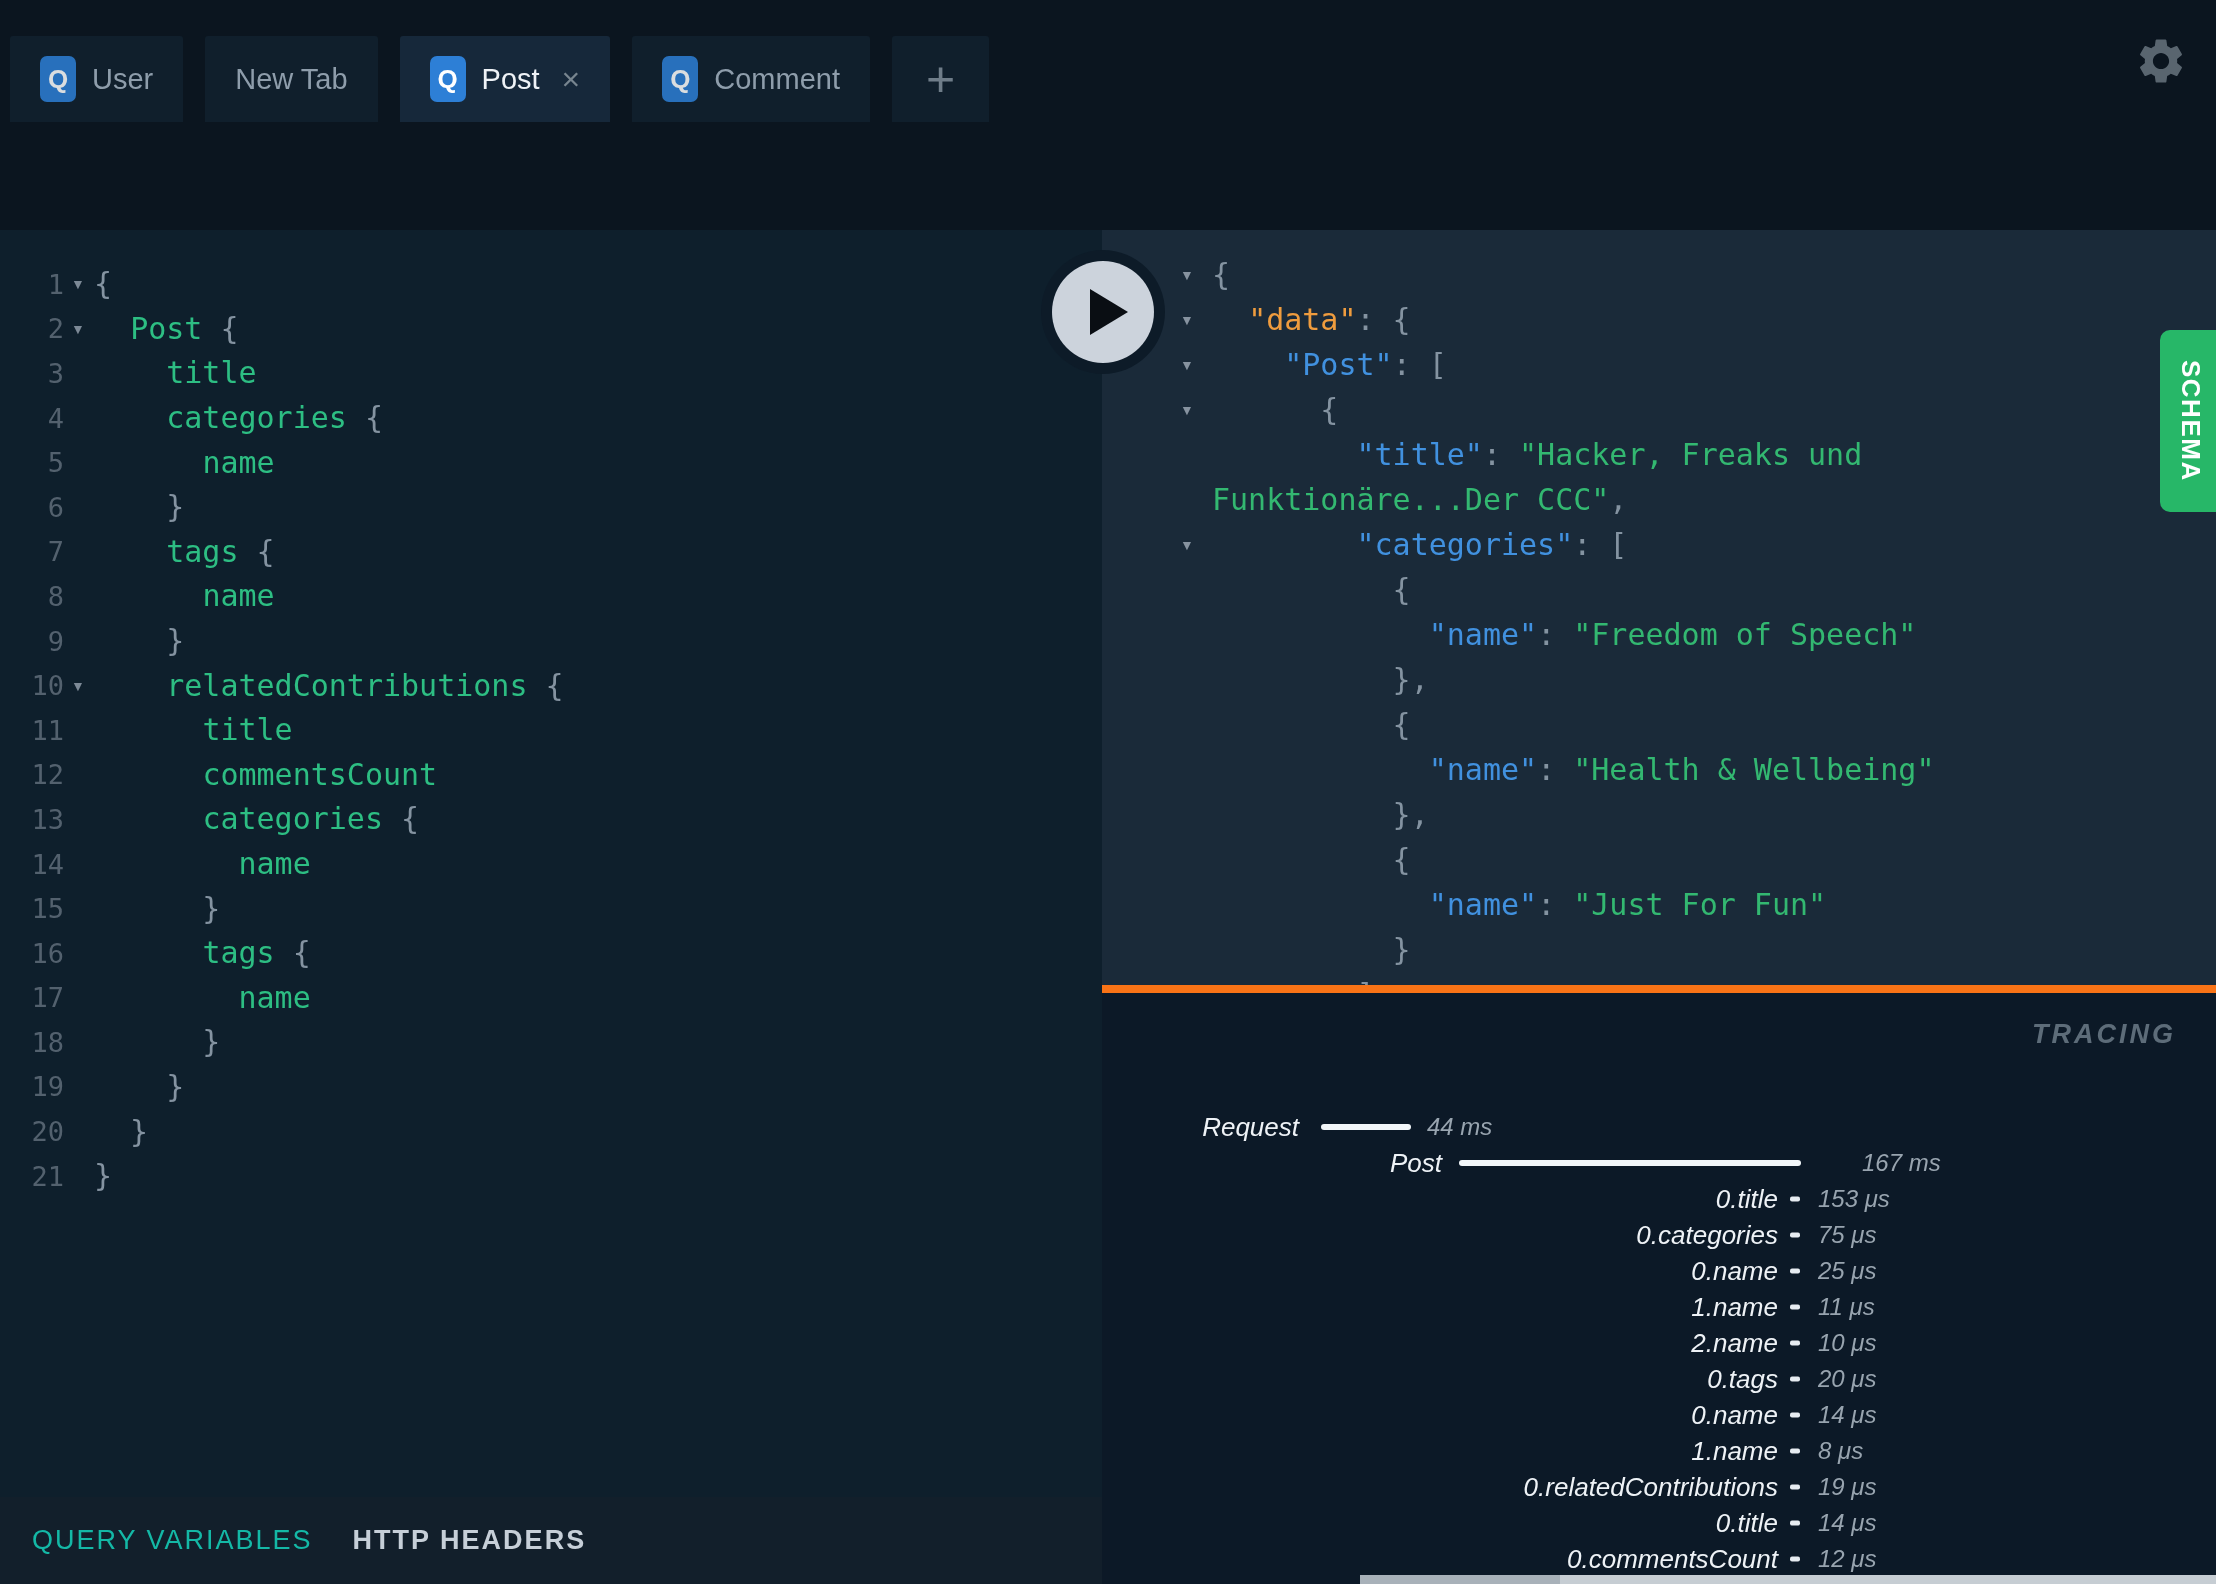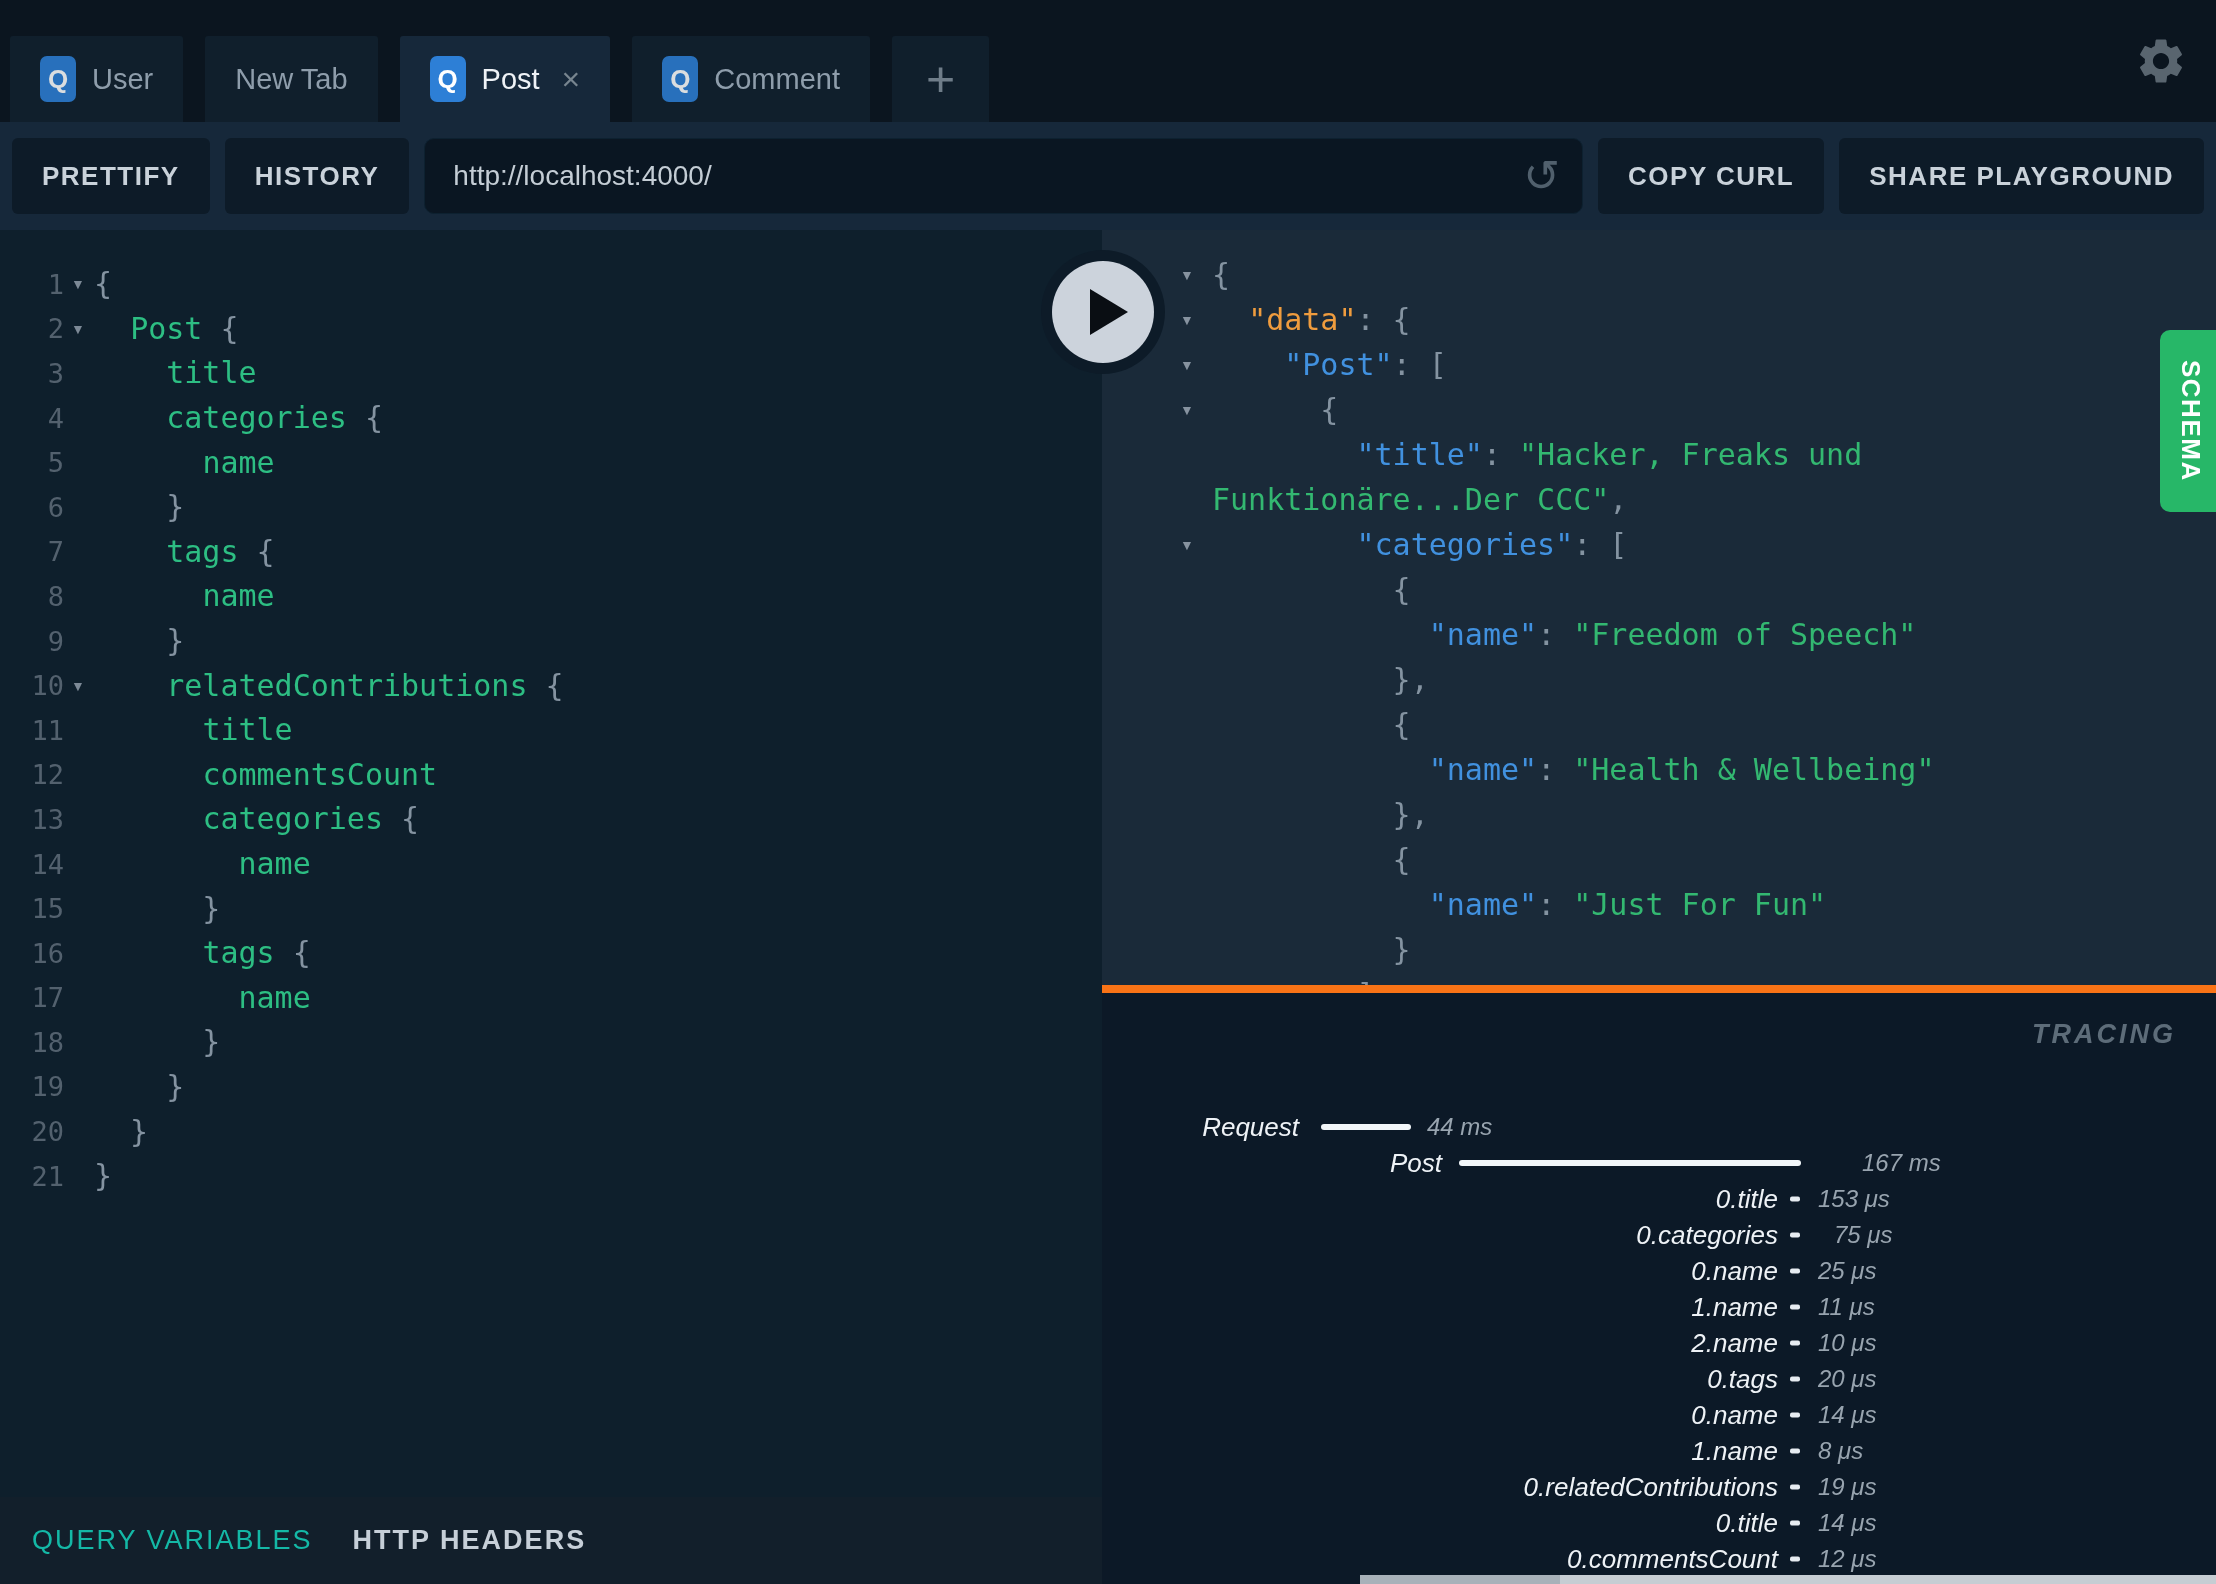--- a/index.html
+++ b/index.html
@@ -120,30 +120,20 @@
       </div>
     <div class="gear-btn">
       <span>
         <svg width="54" height="54" viewBox="0 0 24 24">
             <path fill="#59656f" d="M19.14,12.94c0.04-0.3,0.06-0.61,0.06-0.94c0-0.32-0.02-0.64-0.07-0.94l2.03-1.58c0.18-0.14,0.23-0.41,0.12-0.61l-1.92-3.32c-0.12-0.22-0.37-0.29-0.59-0.22l-2.39,0.96c-0.5-0.38-1.03-0.7-1.62-0.94L14.4,2.81c-0.04-0.24-0.24-0.41-0.48-0.41h-3.84c-0.24,0-0.43,0.17-0.47,0.41L9.25,5.35C8.66,5.59,8.12,5.92,7.63,6.29L5.24,5.33c-0.22-0.08-0.47,0-0.59,0.22L2.74,8.87C2.62,9.08,2.66,9.34,2.86,9.48l2.03,1.58C4.84,11.36,4.8,11.69,4.8,12s0.02,0.64,0.07,0.94l-2.03,1.58c-0.18,0.14-0.23,0.41-0.12,0.61l1.92,3.32c0.12,0.22,0.37,0.29,0.59,0.22l2.39-0.96c0.5,0.38,1.03,0.7,1.62,0.94l0.36,2.54c0.05,0.24,0.24,0.41,0.48,0.41h3.84c0.24,0,0.44-0.17,0.47-0.41l0.36-2.54c0.59-0.24,1.13-0.56,1.62-0.94l2.39,0.96c0.22,0.08,0.47,0,0.59-0.22l1.92-3.32c0.12-0.22,0.07-0.47-0.12-0.61L19.14,12.94z M12,15.6c-1.98,0-3.6-1.62-3.6-3.6s1.62-3.6,3.6-3.6s3.6,1.62,3.6,3.6S13.98,15.6,12,15.6z"></path>
           </svg>
       </span>
     </div>
   </div>
 
-  <div class="toolbar">
-    <div class="tbtn">PRETTIFY</div>
-    <div class="tbtn">HISTORY</div>
-    <div class="url-bar">
-      <input value="http://localhost:4000/" style="">
-      <span class="reload">↺</span>
-    </div>
-    <div class="tbtn">COPY CURL</div>
-    <div class="tbtn">SHARE PLAYGROUND</div>
-  </div>
 
   <div class="editor-pane" id="editor">
       <div class="ed-line">
         <span class="ed-num">1</span>
         <span class="ed-fold">▼</span>
         <span class="ed-code"><span class="tok-p">{</span></span>
       </div>
       <div class="ed-line">
         <span class="ed-num">2</span>
         <span class="ed-fold">▼</span>
@@ -327,21 +317,21 @@
           <span class="trace-time" style="left: 713px; margin-left: 47px;">167 ms</span>
         </div>
         <div class="trace-row" style="top: 190px;">
           <span class="trace-label" style="right: 438px;">0.title</span>
           <div class="trace-dot"></div>
           <span class="trace-time" style="left: 716px;">153 μs</span>
         </div>
         <div class="trace-row" style="top: 226px;">
           <span class="trace-label" style="right: 438px;">0.categories</span>
           <div class="trace-dot"></div>
-          <span class="trace-time" style="left: 716px; margin-left: 16px;">75 μs</span>
+          <span class="trace-time" style="left: 716px;">75 μs</span>
         </div>
         <div class="trace-row" style="top: 262px;">
           <span class="trace-label" style="right: 438px;">0.name</span>
           <div class="trace-dot"></div>
           <span class="trace-time" style="left: 716px;">25 μs</span>
         </div>
         <div class="trace-row" style="top: 298px;">
           <span class="trace-label" style="right: 438px;">1.name</span>
           <div class="trace-dot"></div>
           <span class="trace-time" style="left: 716px;">11 μs</span>

